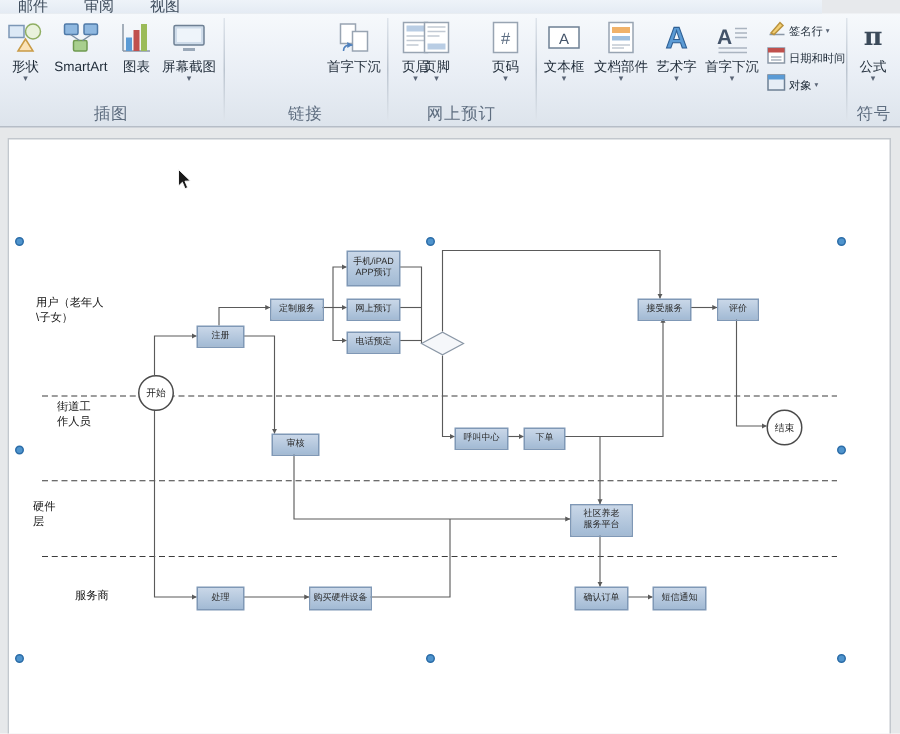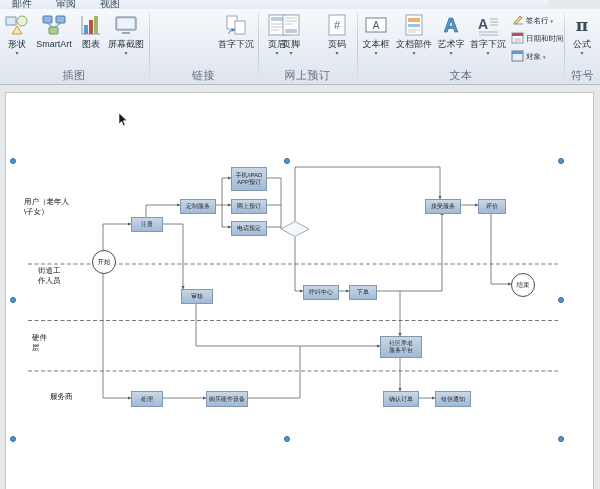--- a/index.html
+++ b/index.html
@@ -230,21 +230,20 @@
         <span class="icon">
           <svg width="13" height="13">
               <rect x="1" y="2" width="11" height="10" fill="#e7eef6" stroke="#6e8094"></rect>
               <rect x="1" y="2" width="11" height="3" fill="#5b9bd5"></rect>
             </svg>
         </span>
         <span class="slabel">对象</span>
         <span class="sarrow">▾</span>
       </div>
     </div>
-    <div class="glabel">文本</div>
   </div>
   <div class="gsep" style="left:564px"></div>
 
   <div class="rgroup" style="left:565px;width:35px">
     <div class="bigbtn" style="left:1px;width:32px">
       <span class="icon pichar">π</span>
       <span class="blabel">公式</span>
       <span class="barrow">▾</span>
     </div>
     <div class="glabel">符号</div>
@@ -294,21 +293,21 @@
 
   <polygon points="281,229 295,221.5 309,229 295,236.5" fill="#f5f7fa" stroke="#8a97a6" stroke-width="0.8"></polygon>
 
   <path d="M119 113 l0 11 l2.6 -2.5 l1.8 4.3 l1.7 -0.8 l-1.8 -4.2 l3.6 -0.2 z" fill="#1a1a1a" stroke="#ffffff" stroke-width="0.6"></path>
 </svg>
 
 <div class="lane-label" style="left:24px;top:197px">用户（老年人
 \子女）</div>
 <div class="lane-label" style="left:38px;top:266px">街道工
 作人员</div>
-<div class="lane-label" style="left:32px;top:333px">硬件
+<div class="lane-label" style="left:22px;top:333px">硬件
 层</div>
 <div class="lane-label" style="left:50px;top:392px">服务商</div>
 
 <div class="fc-circle" style="left:92px;top:250px;width:22px;height:22px">开始</div>
 <div class="fc-box" style="left:131px;top:217px;width:30px;height:13px">注册</div>
 <div class="fc-box" style="left:180px;top:199px;width:34px;height:13px">定制服务</div>
 <div class="fc-box" style="left:231px;top:167px;width:34px;height:22px">手机/iPAD
 APP预订</div>
 <div class="fc-box" style="left:231px;top:199px;width:34px;height:13px">网上预订</div>
 <div class="fc-box" style="left:231px;top:221px;width:34px;height:13px">电话预定</div>

